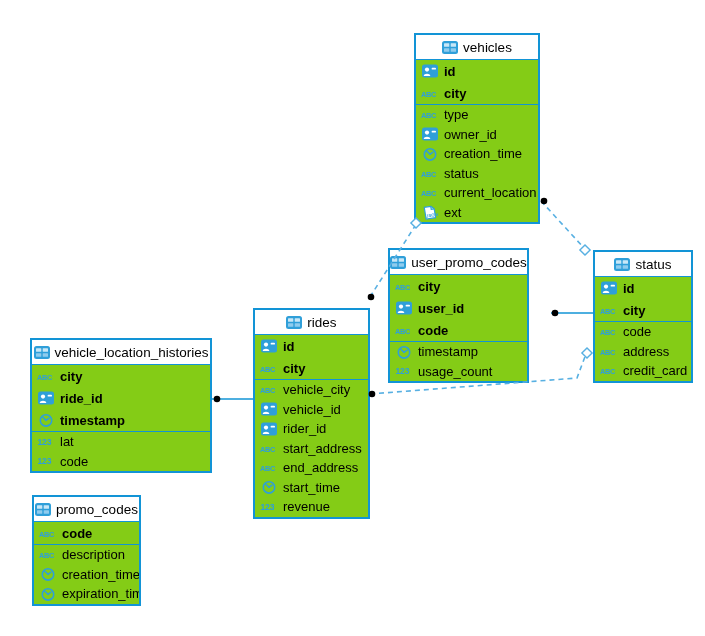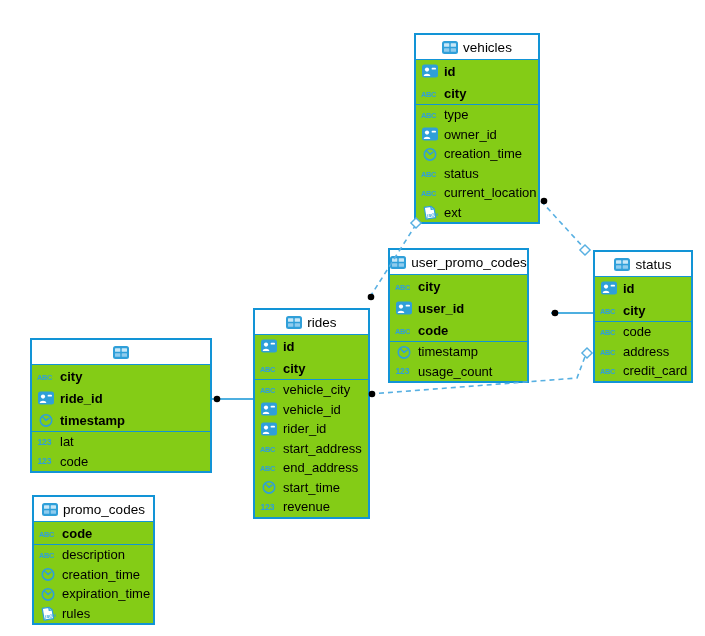--- a/index.html
+++ b/index.html
@@ -402,20 +402,21 @@
       <div class="table-header">
         <span class="hdr-icon">
           <svg width="16" height="13" viewBox="0 0 16 13">
             <rect x="0" y="0" width="16" height="13" rx="2.5" fill="#2f9fd9"></rect>
             <rect x="2" y="2.3" width="5.3" height="3.5" rx="0.5" fill="#c8e7f7"></rect>
             <rect x="8.7" y="2.3" width="5.3" height="3.5" rx="0.5" fill="#c8e7f7"></rect>
             <rect x="2" y="7.2" width="5.3" height="3.5" rx="0.5" fill="#8fccee"></rect>
             <rect x="8.7" y="7.2" width="5.3" height="3.5" rx="0.5" fill="#8fccee"></rect>
           </svg>
         </span>
+        <span class="table-title">vehicle_location_histories</span>
       </div>
       <div class="section pk">
         <div class="row pk">
           <span class="type-icon">
             <svg width="17" height="11" viewBox="0 0 17 11">
               <text x="0" y="8.6" font-size="7.4" font-weight="bold" fill="#2f9fd9" font-family="Liberation Sans, sans-serif" letter-spacing="-0.3">ABC</text>
             </svg>
           </span>
           <span class="col-label">city</span>
         </div>
@@ -452,21 +453,21 @@
         <div class="row">
           <span class="type-icon">
             <svg width="17" height="12" viewBox="0 0 17 12">
               <text x="0.5" y="9.4" font-size="8.6" font-weight="600" fill="#2f9fd9" font-family="Liberation Sans, sans-serif" letter-spacing="-0.2">123</text>
             </svg>
           </span>
           <span class="col-label">code</span>
         </div>
       </div>
     </div>
-    <div class="table-box" style="left: 32px; top: 495px; width: 123px;">
+    <div class="table-box" style="left: 32px; top: 495px; width: 109px;">
       <div class="table-header">
         <span class="hdr-icon">
           <svg width="16" height="13" viewBox="0 0 16 13">
             <rect x="0" y="0" width="16" height="13" rx="2.5" fill="#2f9fd9"></rect>
             <rect x="2" y="2.3" width="5.3" height="3.5" rx="0.5" fill="#c8e7f7"></rect>
             <rect x="8.7" y="2.3" width="5.3" height="3.5" rx="0.5" fill="#c8e7f7"></rect>
             <rect x="2" y="7.2" width="5.3" height="3.5" rx="0.5" fill="#8fccee"></rect>
             <rect x="8.7" y="7.2" width="5.3" height="3.5" rx="0.5" fill="#8fccee"></rect>
           </svg>
         </span>
@@ -501,32 +502,20 @@
           <span class="col-label">creation_time</span>
         </div>
         <div class="row">
           <span class="type-icon">
             <svg width="16" height="16" viewBox="0 0 16 16">
               <circle cx="8" cy="8.4" r="5.7" fill="none" stroke="#2f9fd9" stroke-width="1.6"></circle>
               <path d="M8 8.4 L4.9 5.3 M8 8.4 L11 6.2" stroke="#2f9fd9" stroke-width="1.5" fill="none" stroke-linecap="round"></path>
             </svg>
           </span>
           <span class="col-label">expiration_time</span>
-        </div>
-        <div class="row">
-          <span class="type-icon">
-            <svg width="16" height="17" viewBox="0 0 16 17">
-              <g transform="rotate(-9 8 9)">
-                <path d="M3.2 2.5 h6.6 l3 3 v9 h-9.6 z" fill="#ffffff" stroke="#2f9fd9" stroke-width="1.2" stroke-linejoin="round"></path>
-                <path d="M9.8 2.5 v3 h3" fill="none" stroke="#2f9fd9" stroke-width="1.2"></path>
-                <text x="3.6" y="13" font-size="4.4" font-weight="bold" fill="#2f9fd9" font-family="Liberation Sans, sans-serif">JSON</text>
-              </g>
-            </svg>
-          </span>
-          <span class="col-label">rules</span>
         </div>
       </div>
     </div>
     <svg id="relations-layer" width="705" height="636">
       <path d="M370 297 L415 226" fill="none" stroke="#58b0e2" stroke-width="1.6" stroke-dasharray="5 4" class="rel"></path>
       <circle cx="371" cy="297" r="3.3" fill="#000000"></circle>
       <rect x="412.4" y="219.4" width="7.2" height="7.2" fill="#ffffff" stroke="#58b0e2" stroke-width="1.4" transform="rotate(45 416 223)"></rect>
       <path d="M541 201 L584 248" fill="none" stroke="#58b0e2" stroke-width="1.6" stroke-dasharray="5 4" class="rel"></path>
       <circle cx="544" cy="201" r="3.3" fill="#000000"></circle>
       <rect x="581.4" y="246.4" width="7.2" height="7.2" fill="#ffffff" stroke="#58b0e2" stroke-width="1.4" transform="rotate(45 585 250)"></rect>

